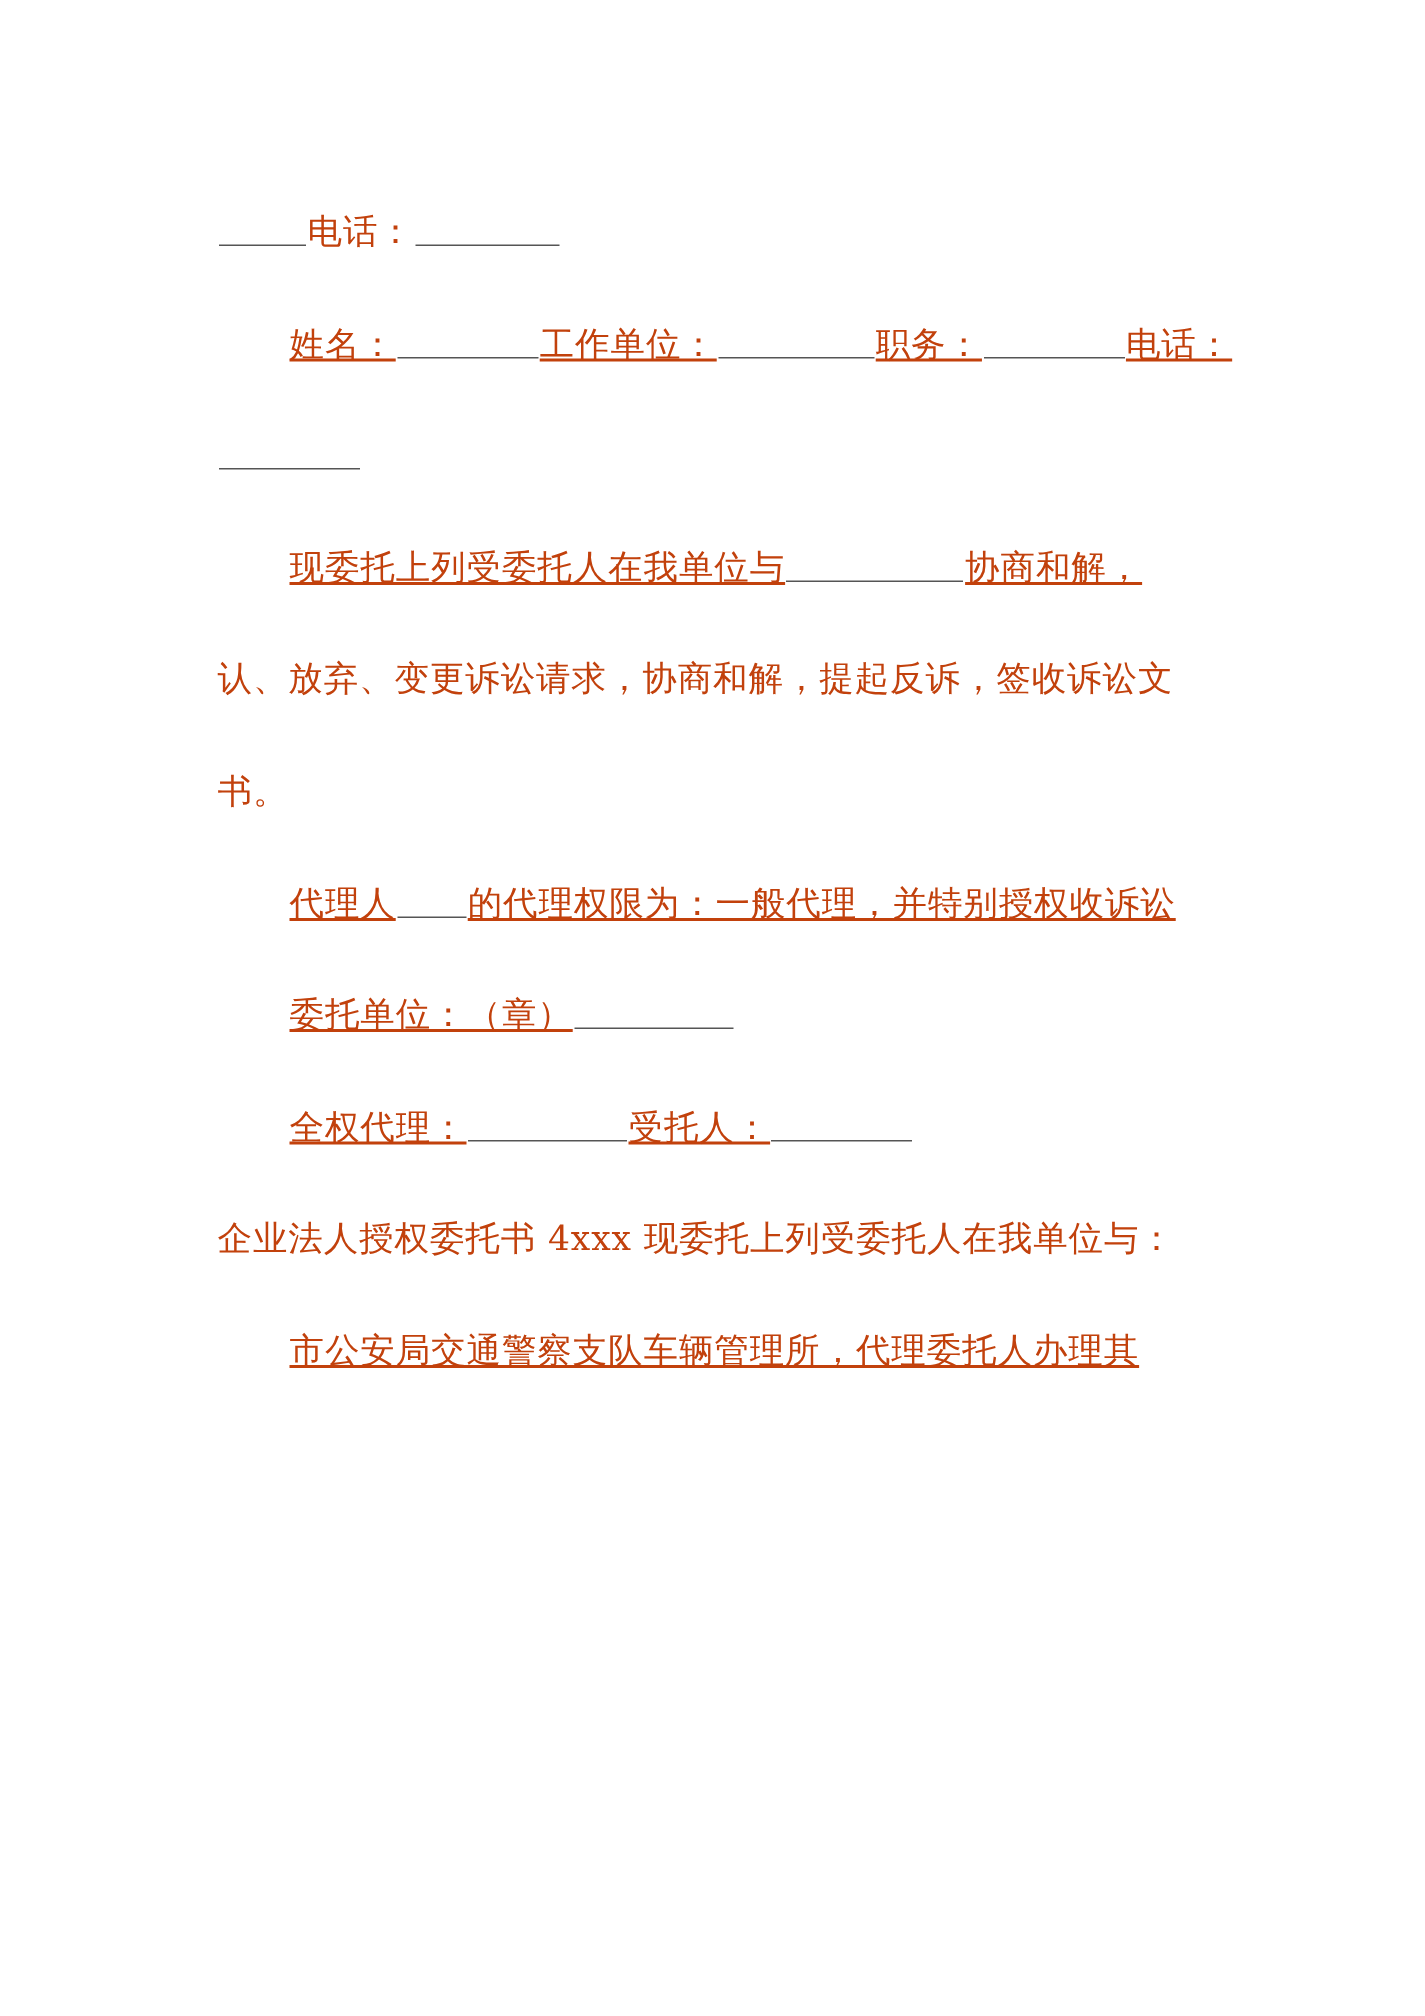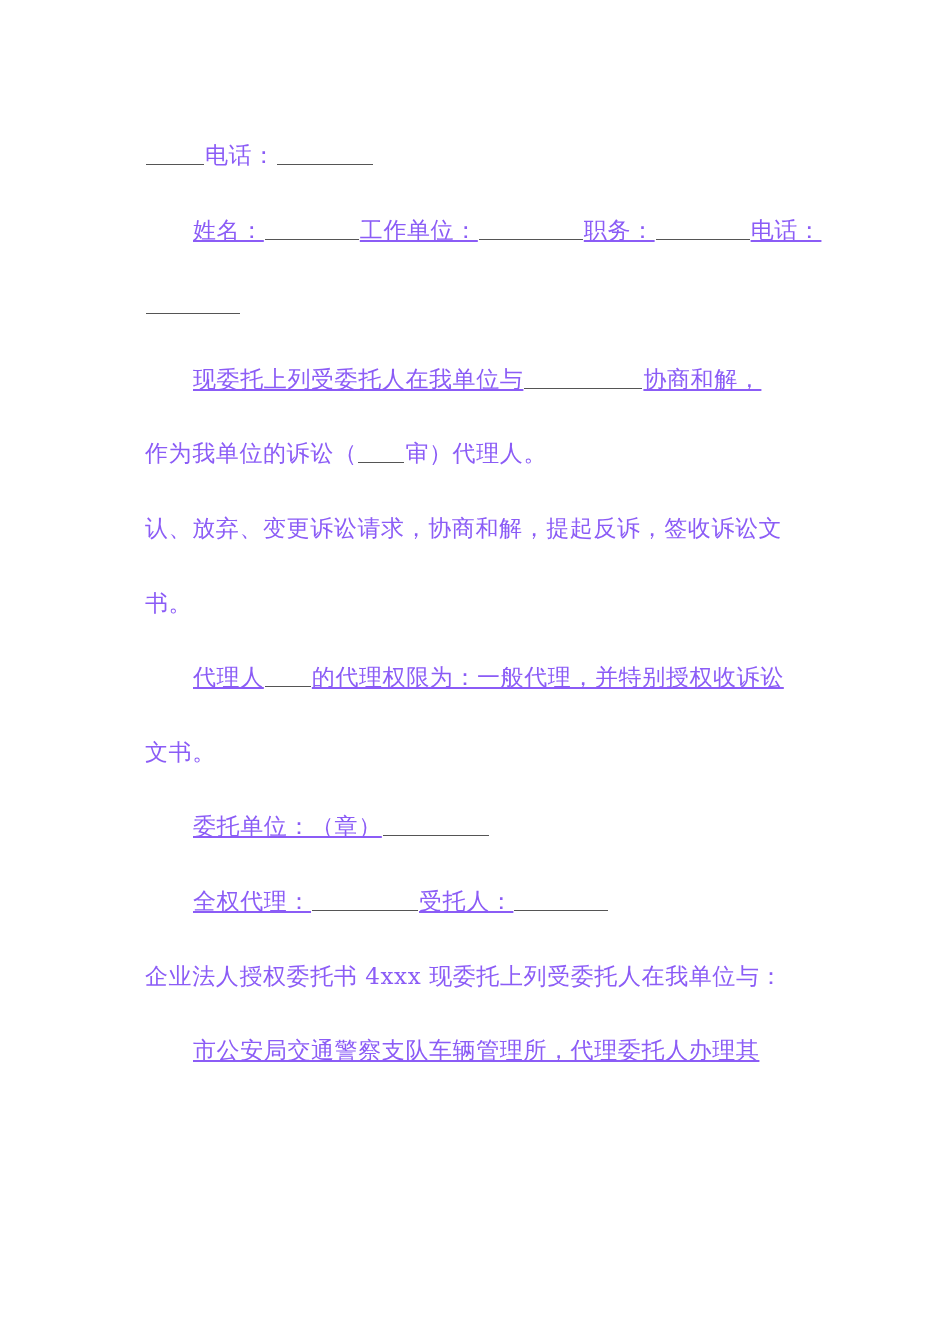--- a/index.html
+++ b/index.html
@@ -1,41 +1,39 @@
 <!DOCTYPE html>
 <html><head>
 <meta charset="utf-8">
 <style>
   html, body { margin: 0; padding: 0; background: #ffffff; }
   body { width: 950px; height: 1344px; position: relative; overflow: hidden; }
   .page {
     position: absolute; left: 145px; top: 130px; width: 662px;
     font-family: "DejaVu Serif", "Liberation Serif", serif;
-    font-size: 23px; color: #8b5cf6;
+    font-size: 23px; color: #c2410c;
   }
   .line {
     height: 74.6px; line-height: 50px; white-space: nowrap; position: relative;
   }
   .indent { padding-left: 48px; text-decoration: underline; }
   .blank {
     display: inline-block; vertical-align: baseline; height: 1px;
     border-bottom: 1px solid #555555; margin: 0 1px; position: relative; top: 2px;
   }
   .txt { letter-spacing: 0.6px; }
 </style>
 </head>
 <body>
 
 <div class="page" id="page">
     <div class="line"><span class="blank" style="width: 58px;"></span><span class="txt">电话：</span><span class="blank" style="width: 96px;"></span></div>
     <div class="line indent"><span class="txt">姓名：</span><span class="blank" style="width: 94px;"></span><span class="txt">工作单位：</span><span class="blank" style="width: 104px;"></span><span class="txt">职务：</span><span class="blank" style="width: 94px;"></span><span class="txt">电话：</span></div>
     <div class="line"><span class="blank" style="width: 94px;"></span></div>
     <div class="line indent"><span class="txt">现委托上列受委托人在我单位与</span><span class="blank" style="width: 118px;"></span><span class="txt">协商和解，</span></div>
-    <div class="line"><span class="txt">作为我单位的诉讼（</span><span class="blank" style="width: 46px;"></span><span class="txt">审）代理人。</span></div>
     <div class="line"><span class="txt">认、放弃、变更诉讼请求，协商和解，提起反诉，签收诉讼文</span></div>
     <div class="line"><span class="txt">书。</span></div>
     <div class="line indent"><span class="txt">代理人</span><span class="blank" style="width: 46px;"></span><span class="txt">的代理权限为：一般代理，并特别授权收诉讼</span></div>
-    <div class="line"><span class="txt">文书。</span></div>
     <div class="line indent"><span class="txt">委托单位：（章）</span><span class="blank" style="width: 106px;"></span></div>
     <div class="line indent"><span class="txt">全权代理：</span><span class="blank" style="width: 106px;"></span><span class="txt">受托人：</span><span class="blank" style="width: 94px;"></span></div>
     <div class="line"><span class="txt">企业法人授权委托书 4xxx 现委托上列受委托人在我单位与：</span></div>
     <div class="line indent"><span class="txt">市公安局交通警察支队车辆管理所，代理委托人办理其</span></div>
   </div>
 
 </body></html>

